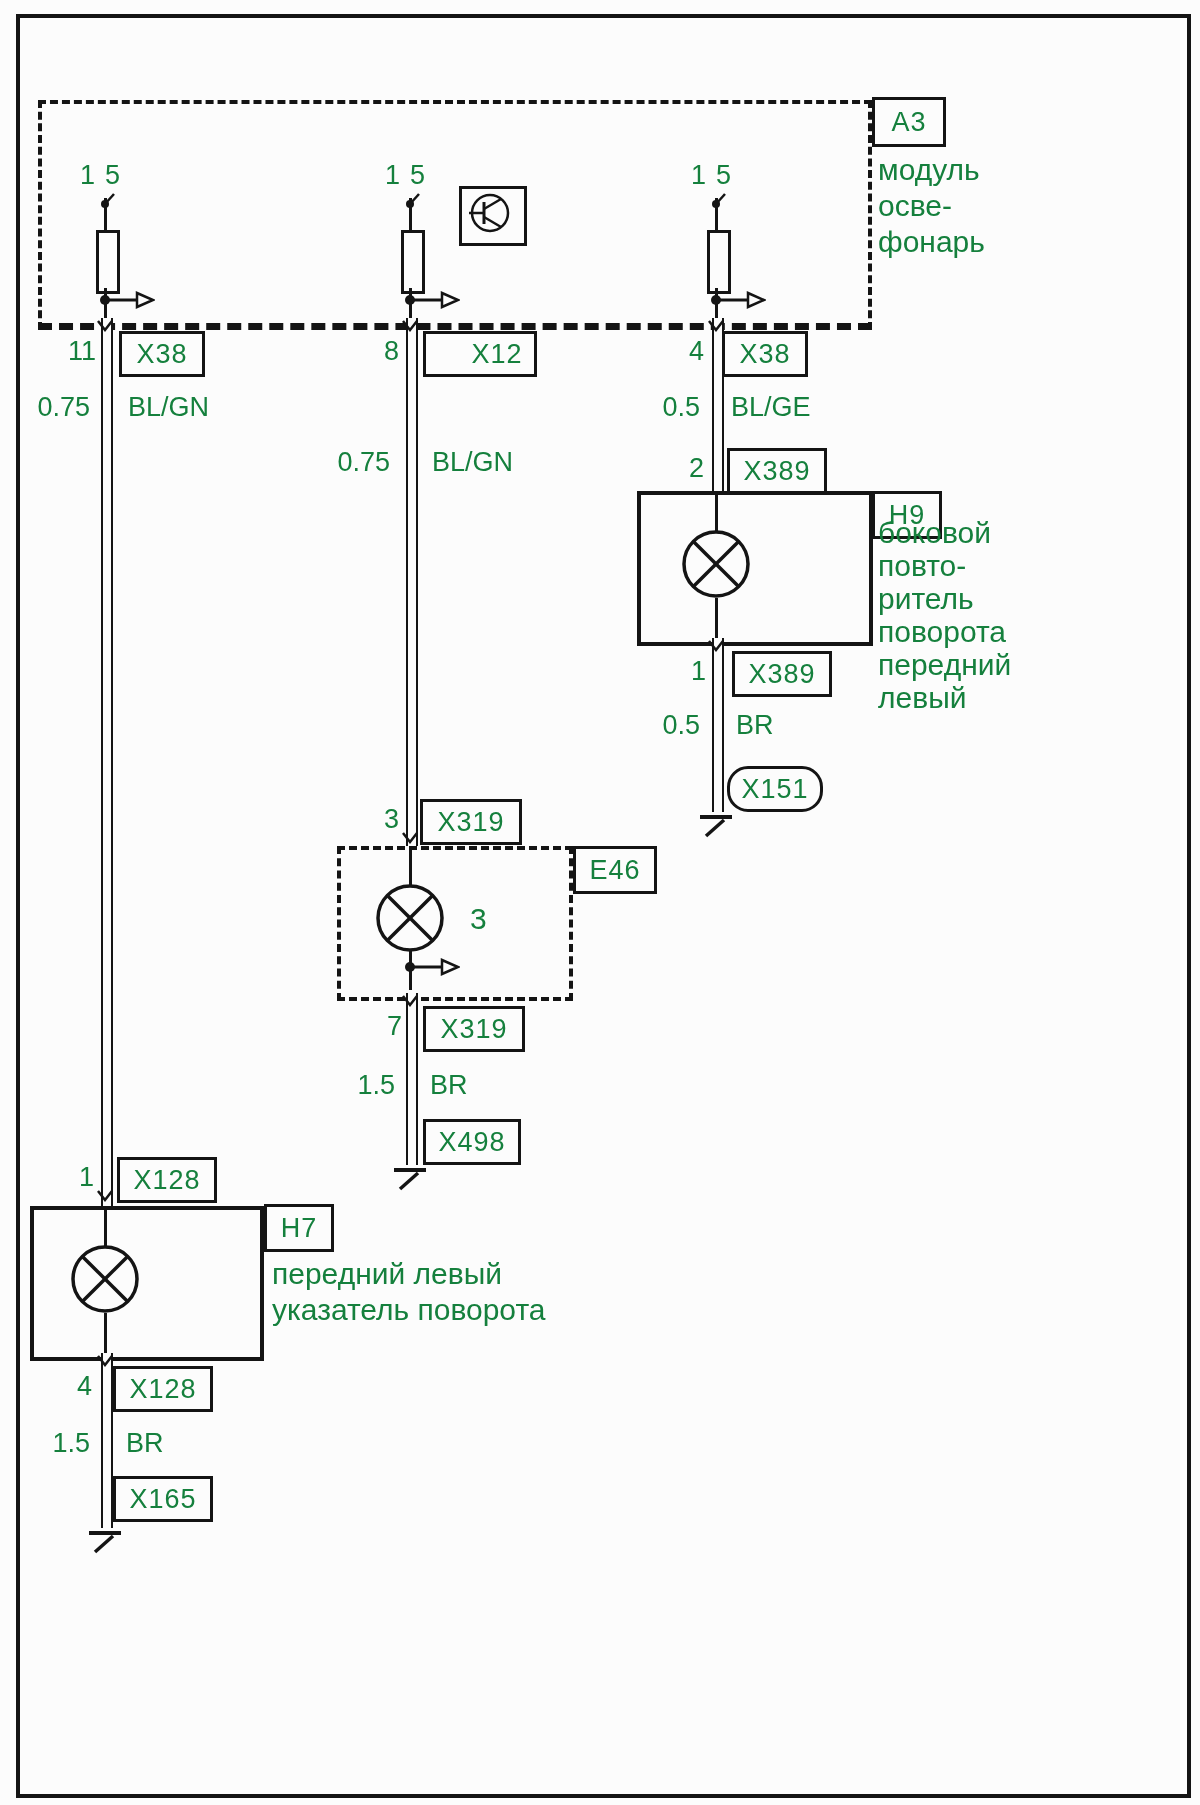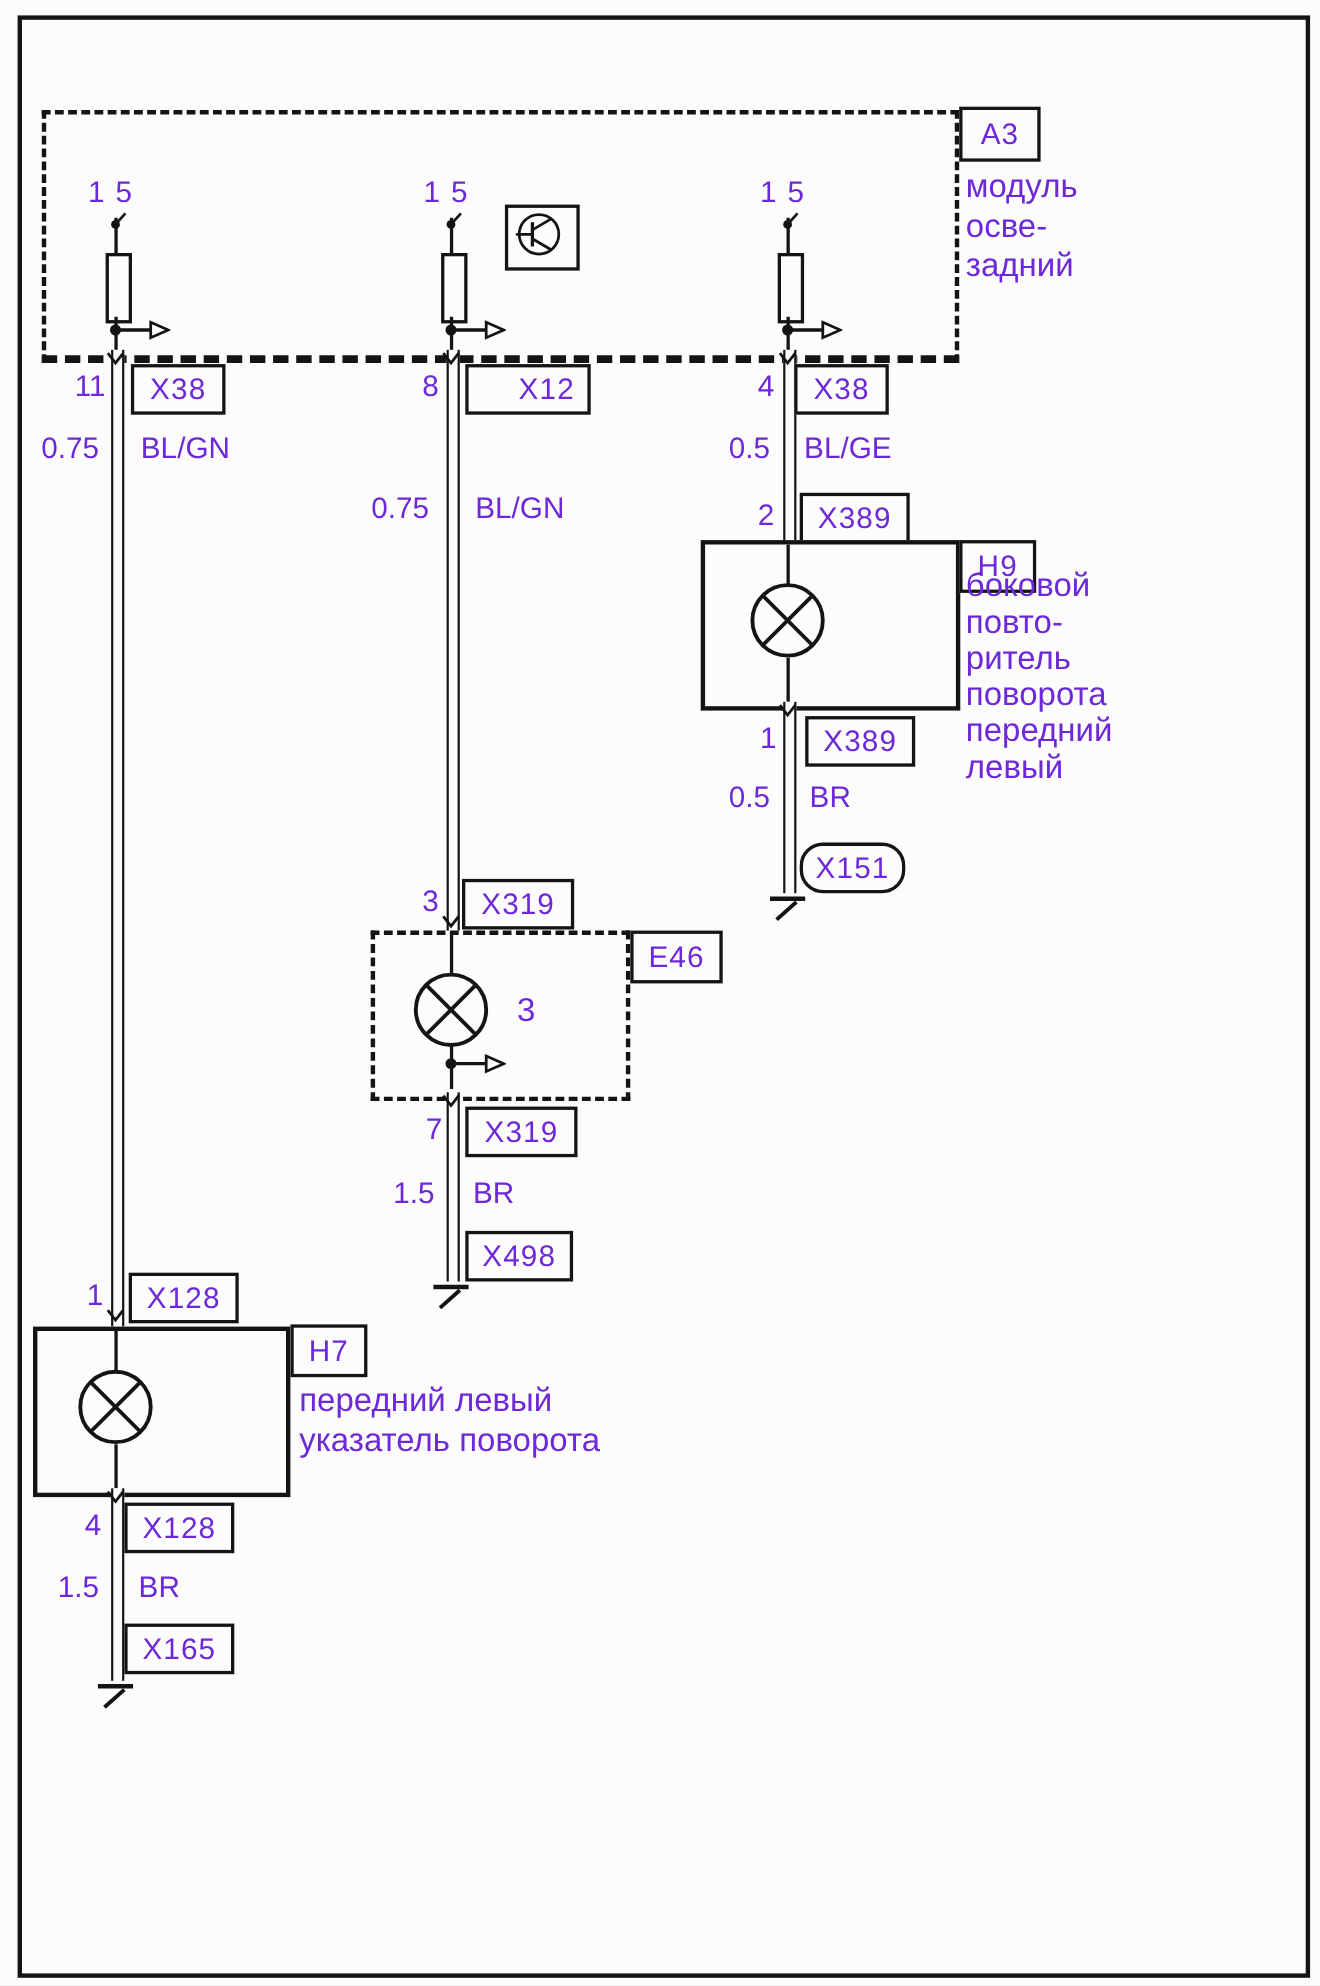--- a/index.html
+++ b/index.html
@@ -1,17 +1,17 @@
 <!DOCTYPE html>
 <html><head>
 <meta charset="utf-8">
 <style>
   html,body{margin:0;padding:0;background:#e8e8e8;}
   .page{position:relative;width:1200px;height:1805px;background:#fcfcfc;
-        font-family:"Liberation Sans",sans-serif;color:#6d28d9;overflow:hidden;}
+        font-family:"Liberation Sans",sans-serif;color:#15803d;overflow:hidden;}
   .frame{position:absolute;left:16px;top:14px;width:1167px;height:1776px;border:4px solid #141414;}
   .wire{position:absolute;width:8px;border-left:2.5px solid #141414;border-right:2.5px solid #141414;background:#fcfcfc;}
   .thin{position:absolute;width:3px;background:#141414;}
   .lblbox{position:absolute;border:3.5px solid #141414;background:#fcfcfc;display:flex;
           align-items:center;justify-content:center;font-size:27px;letter-spacing:1px;}
   .txt{position:absolute;font-size:27px;white-space:nowrap;}
   .pin{position:absolute;font-size:27px;width:48px;text-align:right;}
   .desc{position:absolute;font-size:30px;line-height:36px;white-space:nowrap;}
   .desc div{white-space:nowrap;}
   .dash{position:absolute;border:4px dashed #141414;background:transparent;}
@@ -27,21 +27,21 @@
 <div class="page">
   <div class="frame"></div>
 
   <div class="dash" style="left:38px;top:100px;width:826px;height:219px;border-bottom-width:7px;"></div>
   <div class="lblbox" style="left:872px;top:97px;width:68px;height:44px;">
     <span>A3</span>
   </div>
   <div class="desc" style="left:878px;top:152px;">
     <div>модуль</div>
     <div>осве-</div>
-    <div>задний</div>
+    <div>фонарь</div>
   </div>
 
   <div class="solid" style="left:459px;top:186px;width:62px;height:54px;border-width:3px;"></div>
   <svg style="left:463px;top:190px;" width="54" height="46" viewBox="0 0 54 46">
     <circle cx="27" cy="23" r="18" fill="none" stroke="#141414" stroke-width="2.5"></circle>
     <line x1="21" y1="12" x2="21" y2="34" stroke="#141414" stroke-width="3"></line>
     <line x1="21" y1="19" x2="38" y2="9" stroke="#141414" stroke-width="2.5"></line>
     <line x1="21" y1="27" x2="38" y2="37" stroke="#141414" stroke-width="2.5"></line>
     <line x1="6" y1="23" x2="21" y2="23" stroke="#141414" stroke-width="2.5"></line>
   </svg>

